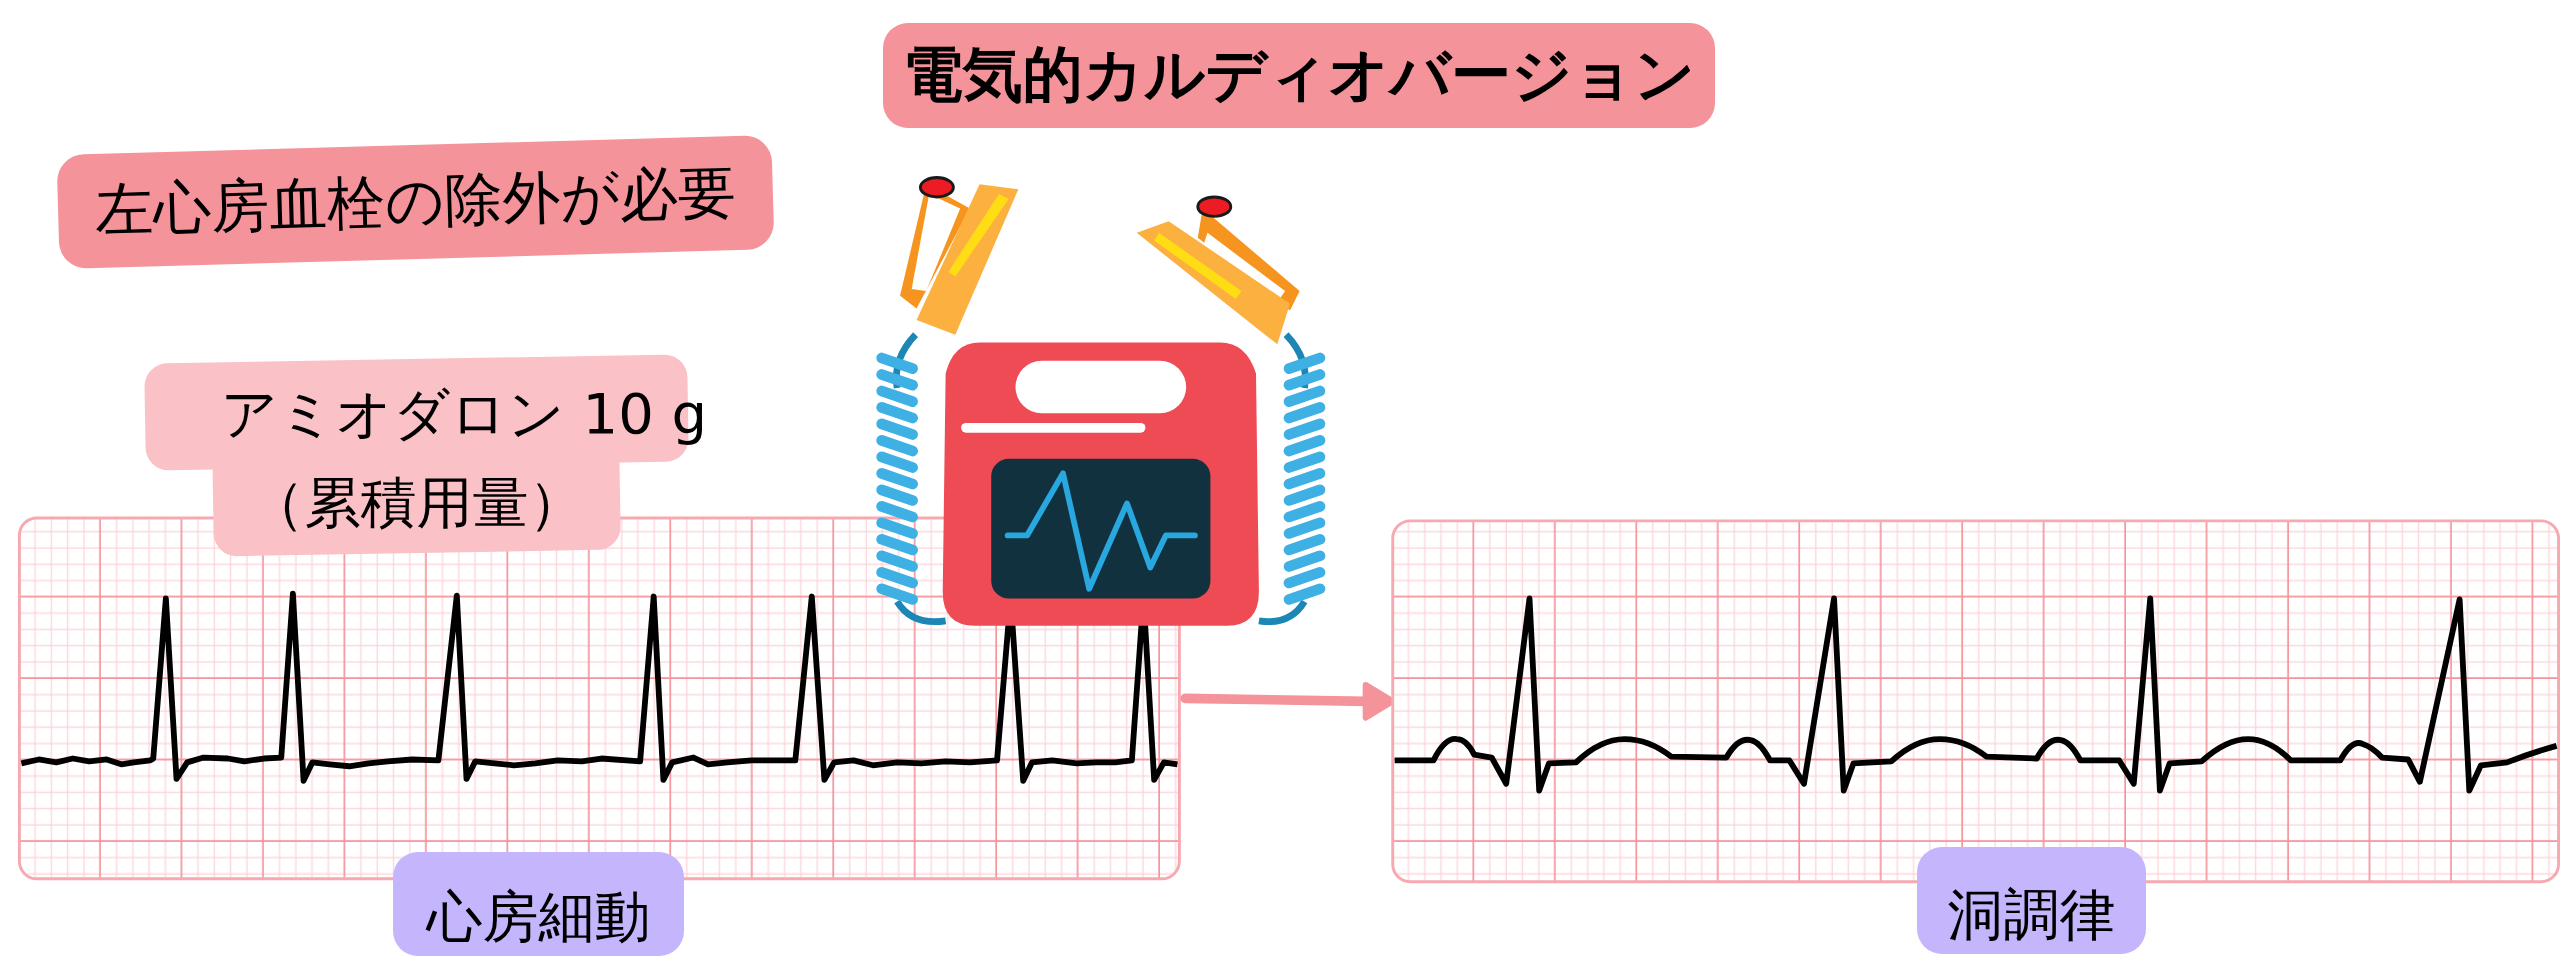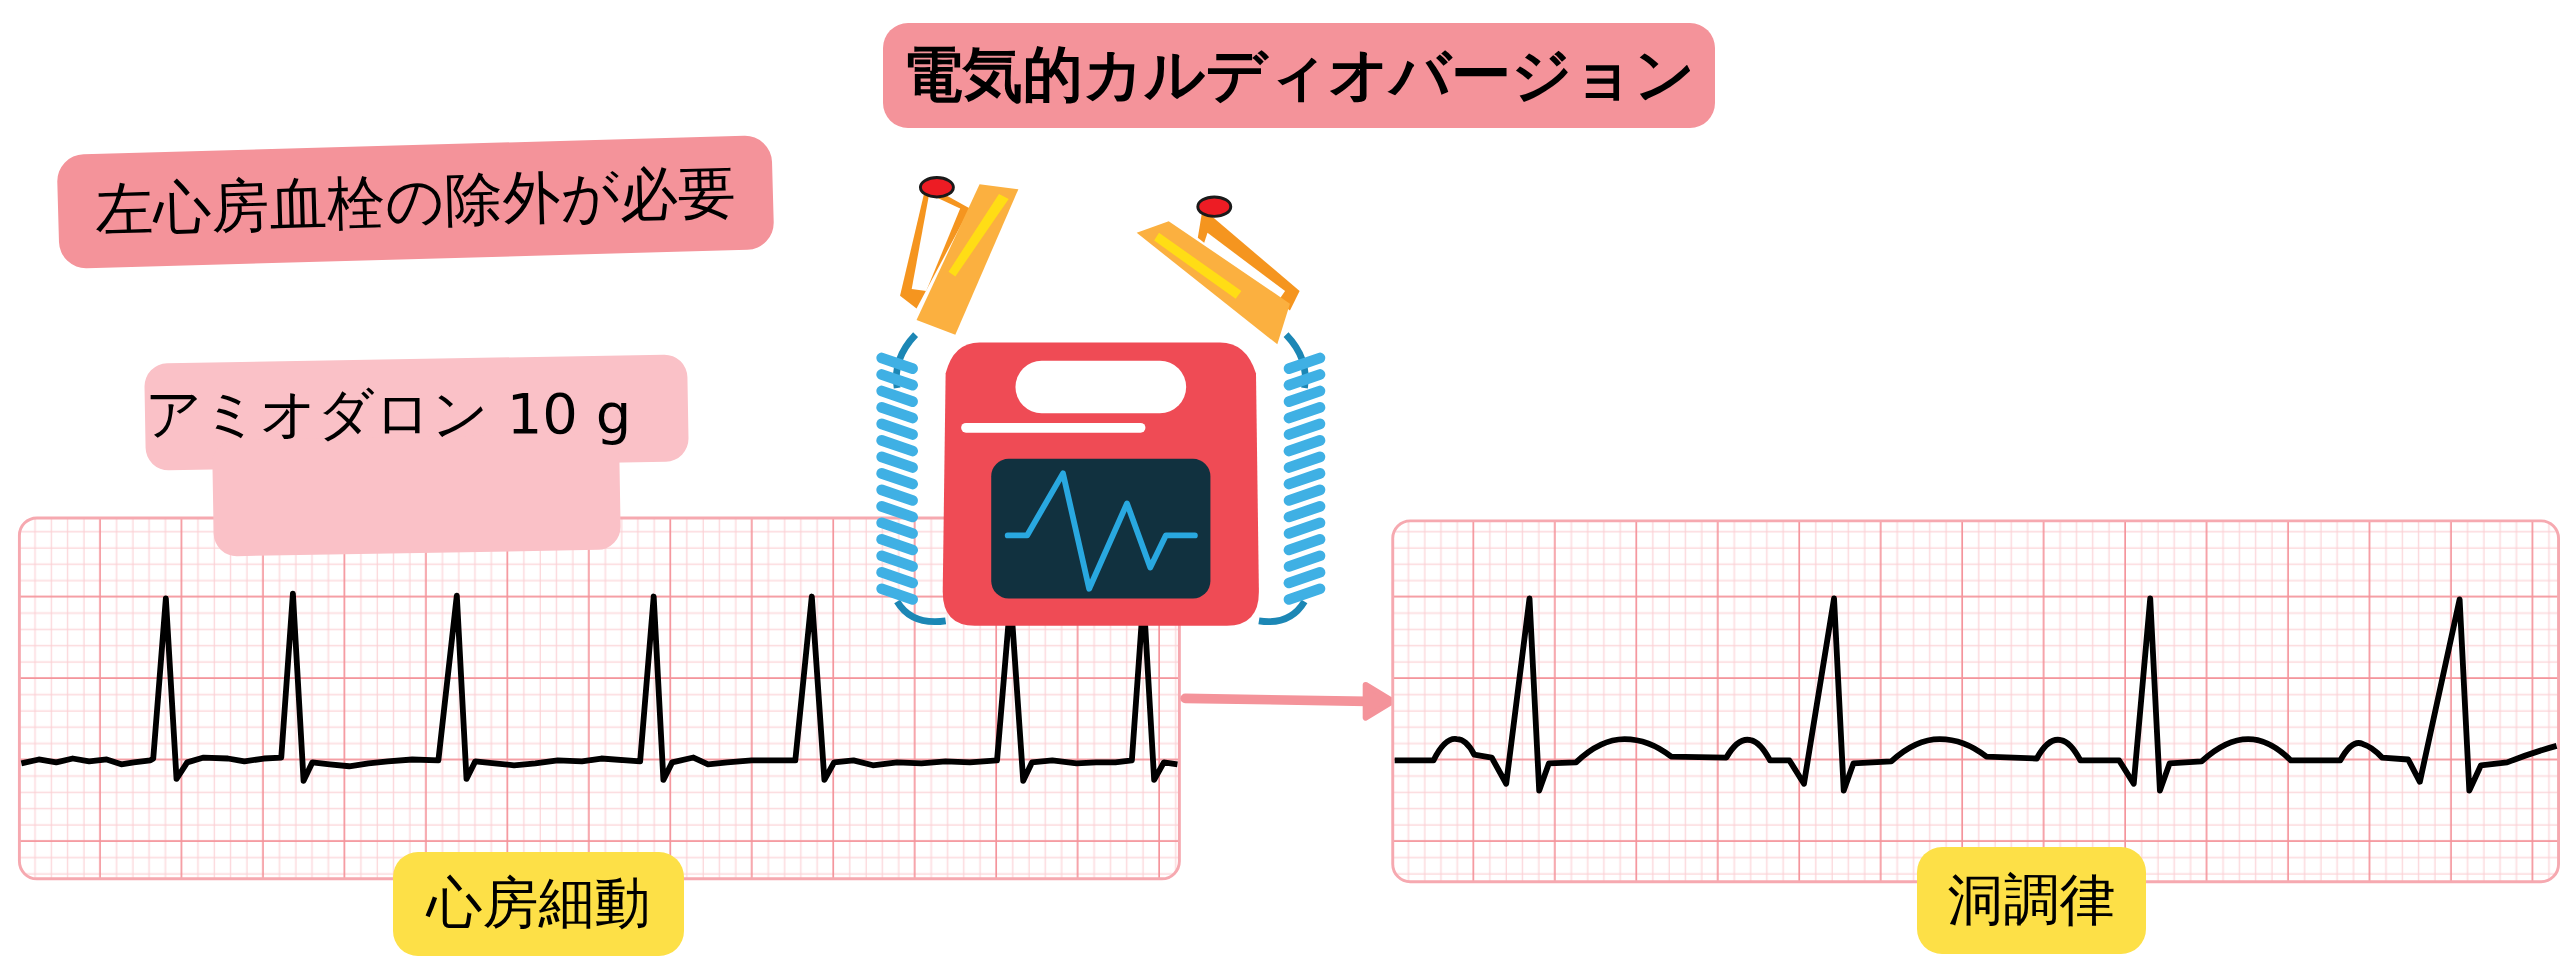--- a/index.html
+++ b/index.html
@@ -1,30 +1,30 @@
 <!DOCTYPE html>
 <html><head>
 <meta charset="utf-8">
 <style>
   html, body { margin: 0; padding: 0; background: #ffffff; }
   body { width: 2576px; height: 970px; position: relative; overflow: hidden;
          font-family: "DejaVu Sans", "Liberation Sans", sans-serif; }
   .label { position: absolute; display: flex; align-items: center; justify-content: center;
            color: #000; white-space: nowrap; box-sizing: border-box; }
   .label-strong { background: #f4939a; }
-  .label-soft { background: #fde047; }
+  .label-soft { background: #c4b5fd; align-items: flex-end; }
   #title-label { left: 883px; top: 23px; width: 832px; height: 105px; border-radius: 25px; font-size: 60px; font-weight: bold; }
   #lap-label { left: 58px; top: 145px; width: 715px; height: 114px; border-radius: 27px; font-size: 58px;
                transform: rotate(-1.6deg); transform-origin: center; }
   #amio-label { left: 145px; top: 359px; width: 543px; height: 194px; font-size: 56px; }
   #amio-label .top { position: absolute; left: 0; top: 0; width: 543px; height: 107px; border-radius: 23px;
                      background: #fac1c7; transform: rotate(-1deg); }
   #amio-label .bottom { position: absolute; left: 68px; top: 78px; width: 407px; height: 116px; border-radius: 23px;
                         background: #fac1c7; transform: rotate(-1deg); }
-  #amio-label .line1 { position: absolute; left: 0; top: 17.5px; width: 638px; z-index: 2; }
+  #amio-label .line1 { position: absolute; left: 0; top: 17.5px; width: 638px; text-align: center; z-index: 2; }
   #amio-label .line2 { position: absolute; left: 0; top: 107px; width: 543px; text-align: center; z-index: 2; }
   #af-label { left: 393px; top: 852px; width: 291px; height: 104px; border-radius: 25px; font-size: 56px; }
   #sinus-label { left: 1917px; top: 847px; width: 229px; height: 107px; border-radius: 25px; font-size: 56px; }
   svg#scene { position: absolute; left: 0; top: 0; }
 </style>
 </head>
 <body>
 
 <svg id="scene" width="2576" height="970" viewBox="0 0 2656 1000" xmlns="http://www.w3.org/2000/svg">
   <defs>
@@ -154,20 +154,21 @@
 </div>
 
 <div id="lap-label" class="label label-strong">
   <span>左心房血栓の除外が必要</span>
 </div>
 
 <div id="amio-label" class="label">
   <div class="top"></div>
   <div class="bottom"></div>
   <div class="line1">アミオダロン 10 g</div>
+  <div class="line2">（累積用量）</div>
 </div>
 
 <div id="af-label" class="label label-soft">
   <span>心房細動</span>
 </div>
 
 <div id="sinus-label" class="label label-soft">
   <span>洞調律</span>
 </div>
 

